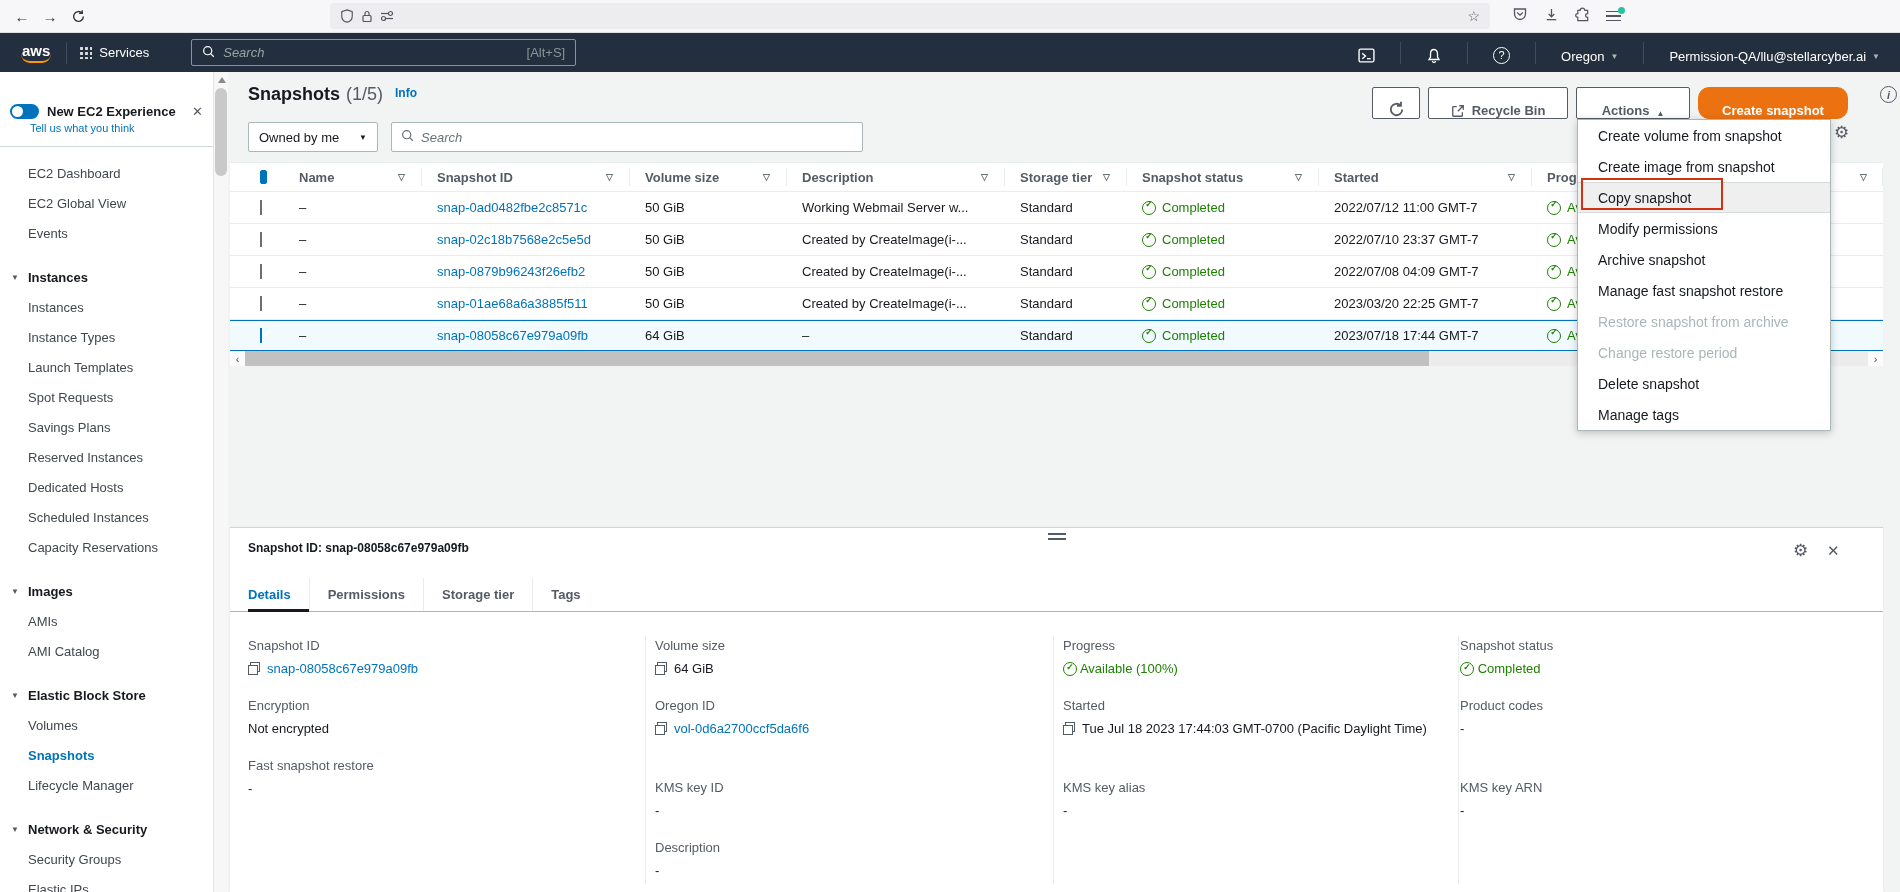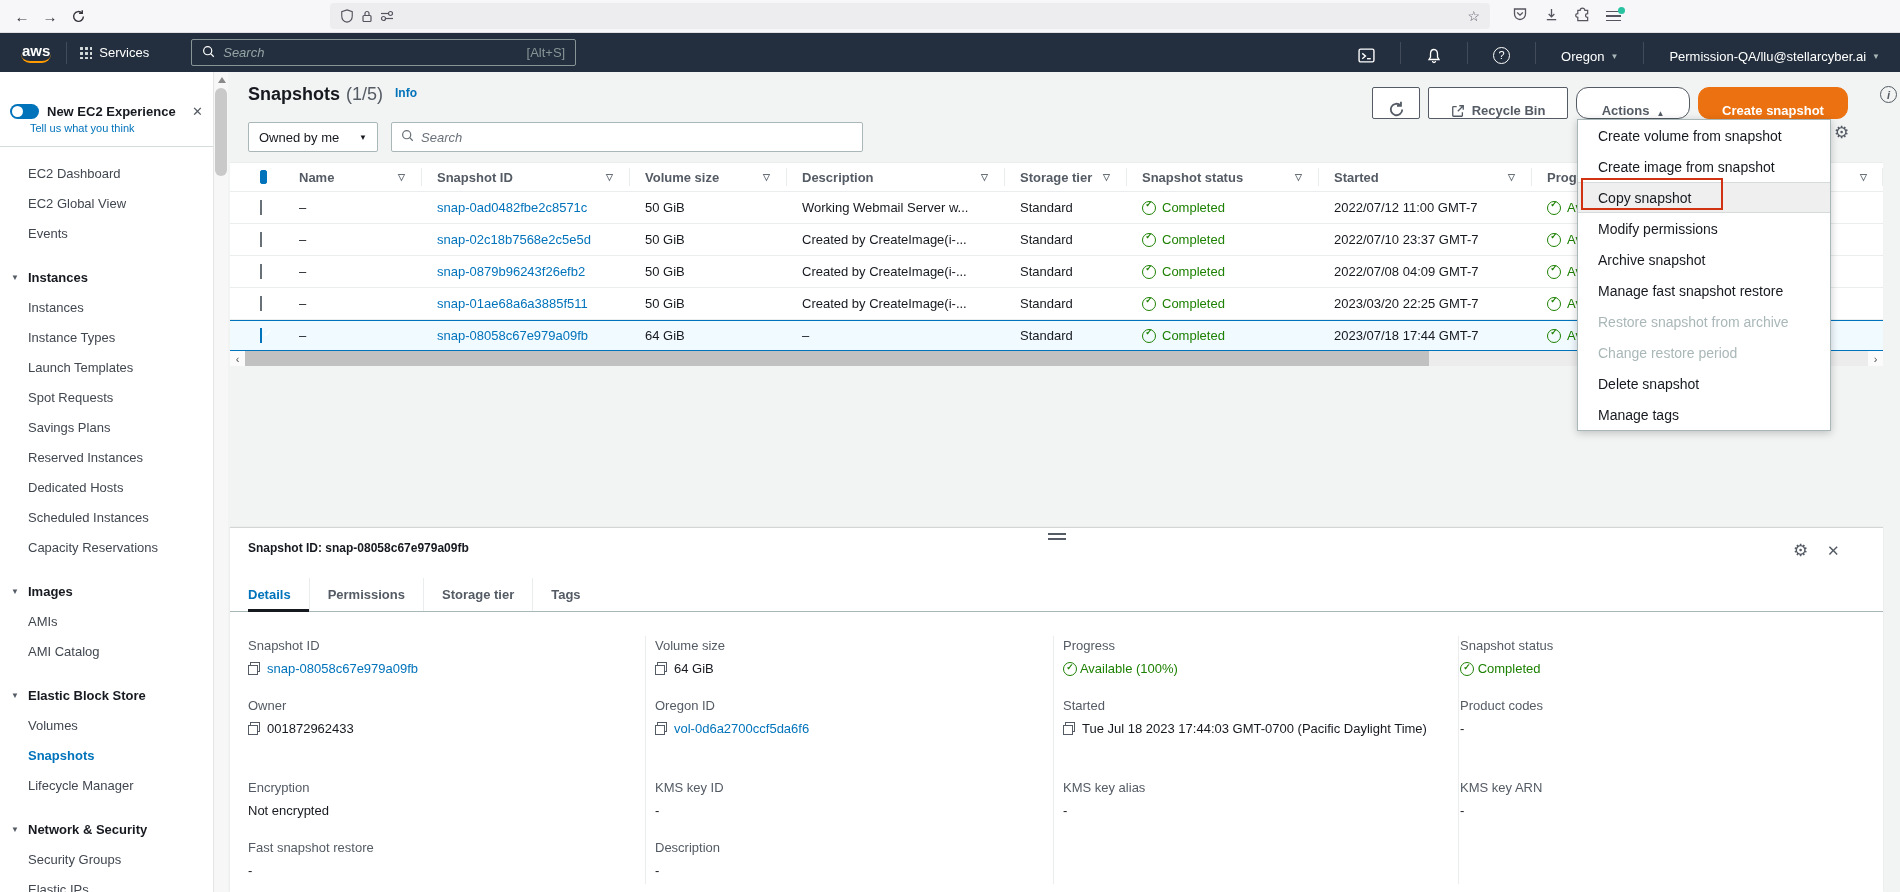--- a/index.html
+++ b/index.html
@@ -320,21 +320,21 @@
           <path d="M12.2 0.8 V4.5 H8.5" fill="none" stroke="#545b64" stroke-width="1.7"></path>
         </svg>
     </div>
     <div class="btn" style="width:140px;">
       <svg width="14" height="14" viewBox="0 0 16 16">
           <path d="M6.5 3 H2.8 A0.8 0.8 0 0 0 2 3.8 V13.2 A0.8 0.8 0 0 0 2.8 14 H12.2 A0.8 0.8 0 0 0 13 13.2 V9.5" fill="none" stroke="#545b64" stroke-width="1.5"></path>
           <path d="M9.5 2 H14 V6.5 M14 2 L7.8 8.2" fill="none" stroke="#545b64" stroke-width="1.5"></path>
         </svg>
       <span>Recycle Bin</span>
     </div>
-    <div class="btn" style="width:114px;border-radius:12px;">
+    <div class="btn" style="width:114px;">
       <span>Actions</span>
         <span class="up8"></span>
     </div>
     <div class="btn primary" style="width:150px;border-radius:11px;">
       <span>Create snapshot</span>
     </div>
   </div>
 
   <div class="gear tbl-gear"></div>
   <div class="info-circ"></div>
@@ -505,24 +505,20 @@
 
     <div class="pcols">
       <div class="pdiv d1"></div>
       <div class="pdiv d2"></div>
       <div class="pdiv d3"></div>
 
       <div class="pcol c1">
         <div class="fld">
           <div class="lab">Snapshot ID</div>
           <div class="val link"><span class="cpy"></span><span>snap-08058c67e979a09fb</span></div>
-        </div>
-        <div class="fld tall">
-          <div class="lab">Owner</div>
-          <div class="val"><span class="cpy"></span><span>001872962433</span></div>
         </div>
         <div class="fld">
           <div class="lab">Encryption</div>
           <div class="val">Not encrypted</div>
         </div>
         <div class="fld">
           <div class="lab">Fast snapshot restore</div>
           <div class="val">-</div>
         </div>
       </div>

